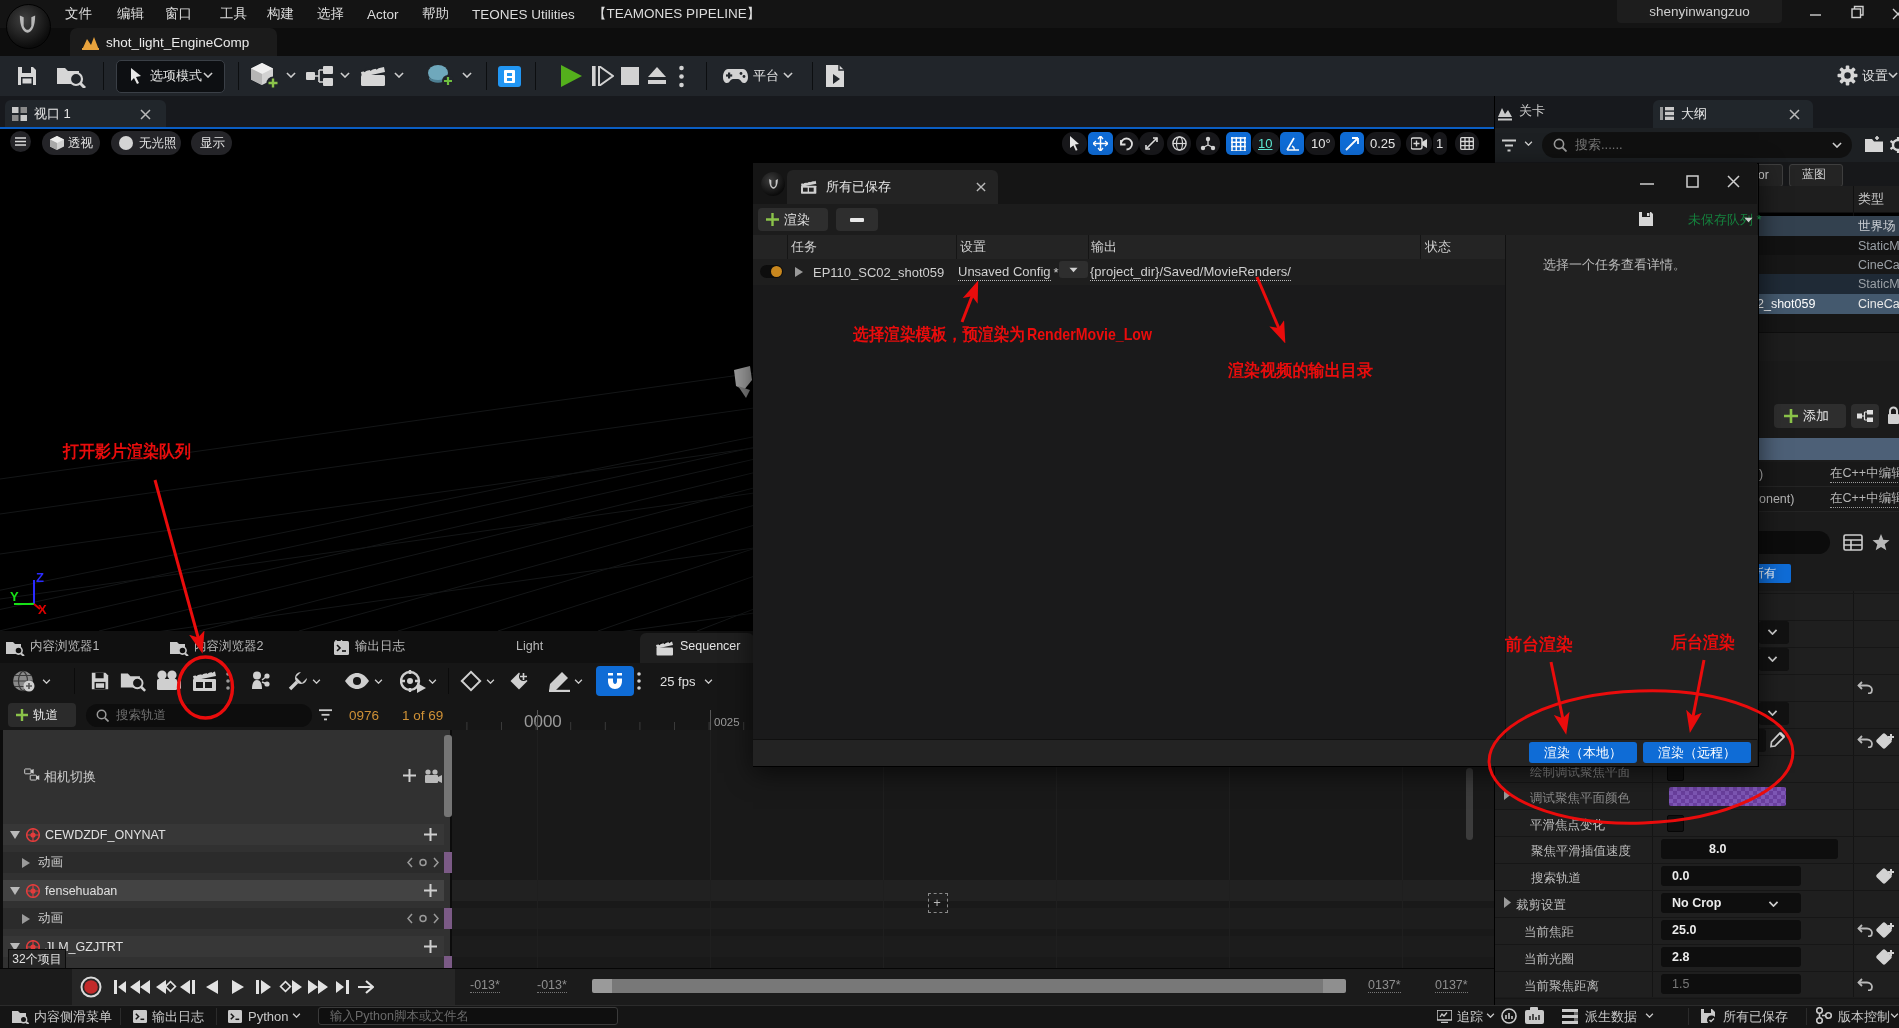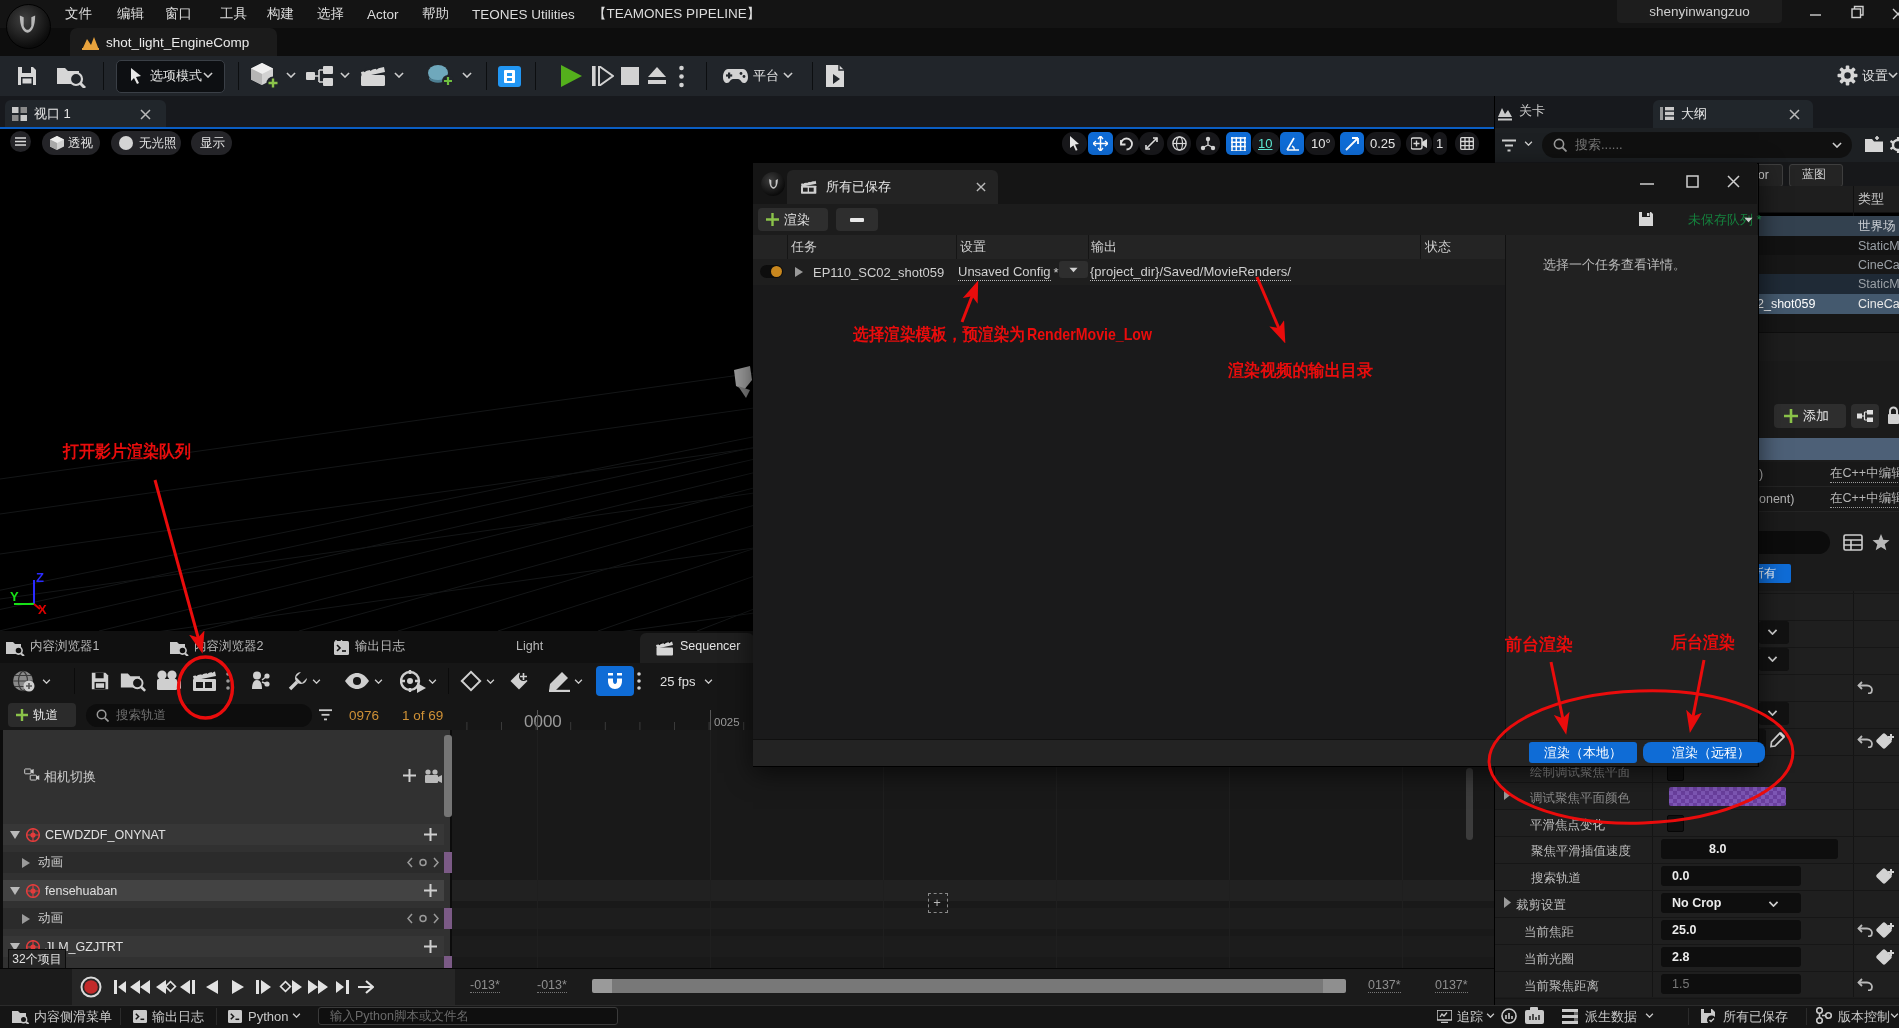--- a/index.html
+++ b/index.html
@@ -1028,21 +1028,21 @@
       <path d="M0.5 0.5 L5 5.7 L9.5 0.5 Z" fill="#cfcfcf"></path>
     </svg>
 <div class="f" style="left:1090px;top:259px;height:26px;color:#cfcfcf;font-size:13px;">
       <span style="border-bottom:1px dotted #bbb;padding-bottom:1px;">{project_dir}/Saved/MovieRenders/</span>
     </div>
 <div class="a" style="left:753px;top:285px;width:752px;height:454px;background:#1a1a1b;"></div>
 <div class="a" style="left:1505px;top:235px;width:252px;height:504px;background:#212121;border-left:1px solid #111;"></div>
 <div class="f" style="left:1543px;top:255px;height:20px;color:#b9b9b9;font-size:13px;">选择一个任务查看详情。</div>
 <div class="a" style="left:753px;top:739px;width:1004px;height:26px;background:#232323;border-top:1px solid #101010;"></div>
 <div class="f" style="left:1529px;top:742px;width:108px;height:21px;background:#0f6cd6;border-radius:3px;color:#fff;font-size:13px;justify-content:center;">渲染（本地）</div>
-<div class="f" style="left:1643px;top:742px;width:108px;height:21px;background:#0f6cd6;border-radius:8px;color:#fff;font-size:13px;justify-content:center;padding-left:14px;">渲染（远程）</div>
+<div class="f" style="left:1643px;top:742px;width:108px;height:21px;background:#0f6cd6;border-radius:3px;color:#fff;font-size:13px;justify-content:center;">渲染（远程）</div>
 
 <svg class="a" style="left:0;top:0;width:1899px;height:1028px;pointer-events:none;z-index:50" viewBox="0 0 1899 1028">
 <defs>
         <marker id="ah" markerUnits="userSpaceOnUse" markerWidth="22" markerHeight="16" refX="16" refY="8" orient="auto">
           <path d="M0 0 L22 8 L0 16 L5 8 Z" fill="#ea0c0c"></path>
         </marker>
       </defs>
 <g stroke="#ea0c0c" stroke-width="3" fill="none">
 <path d="M962 322 L976 286" marker-end="url(#ah)"></path>
 <path d="M1257 277 L1283 338" marker-end="url(#ah)"></path>

